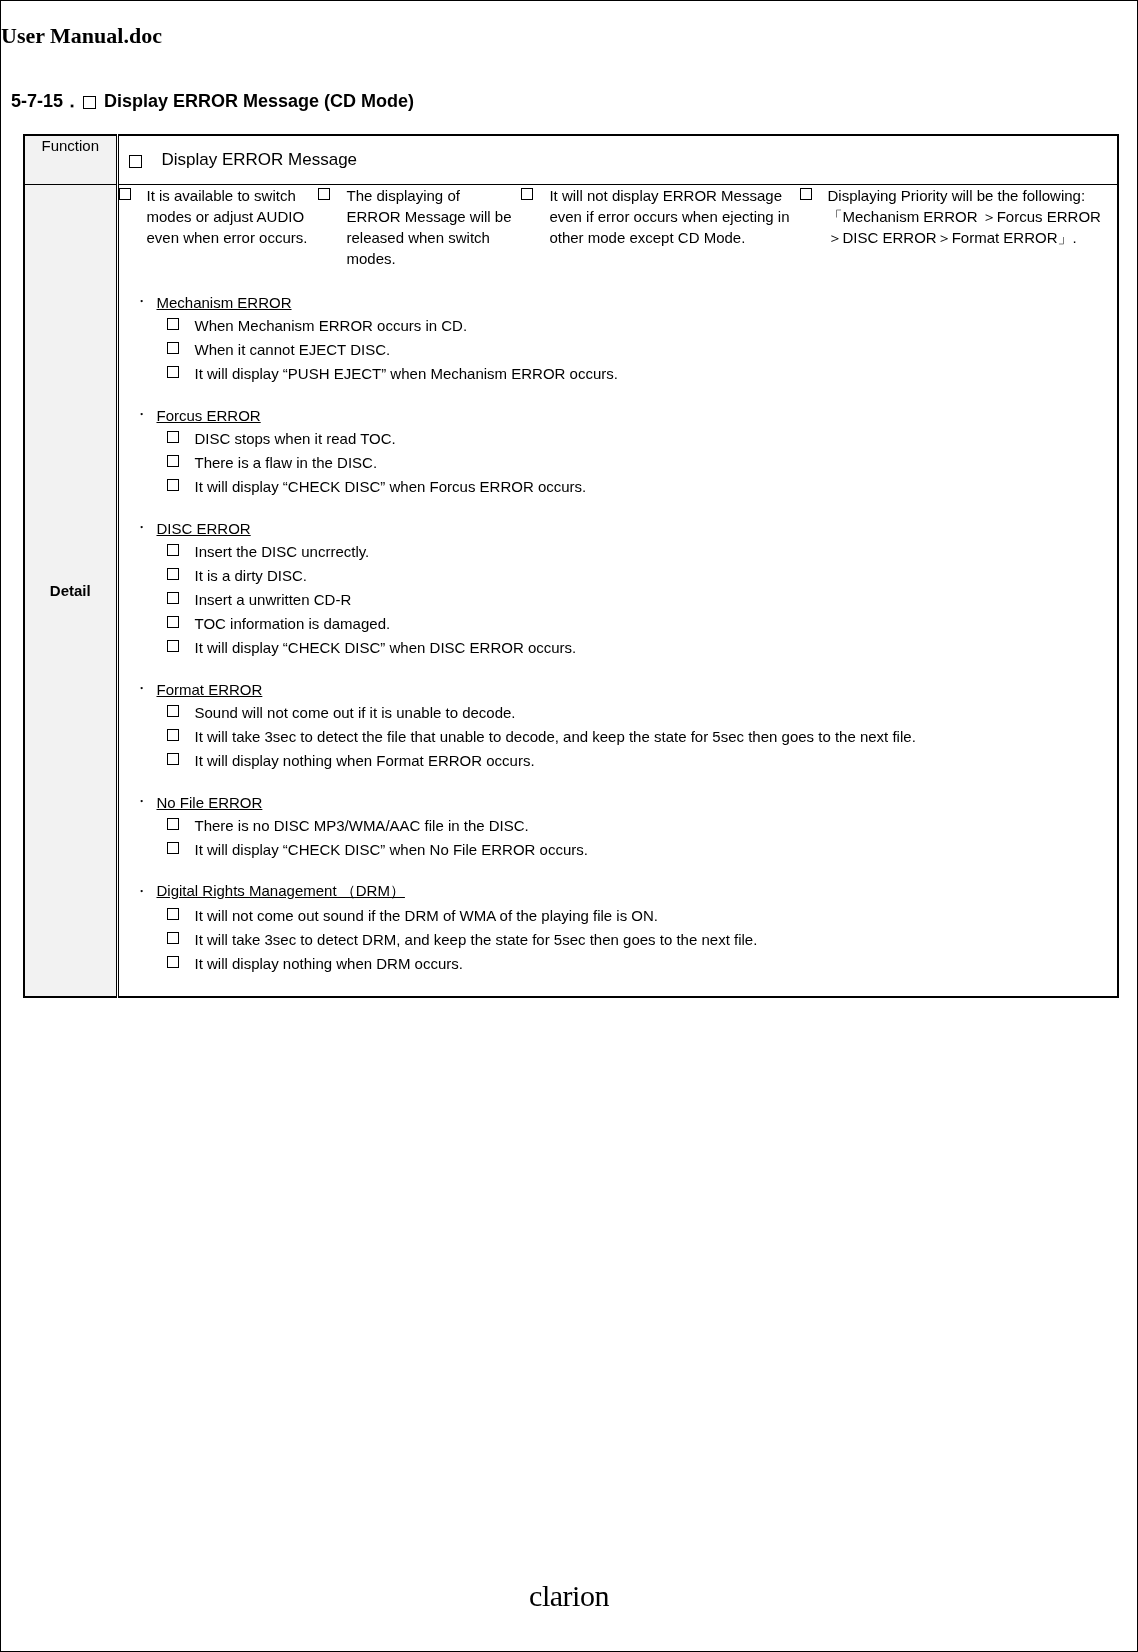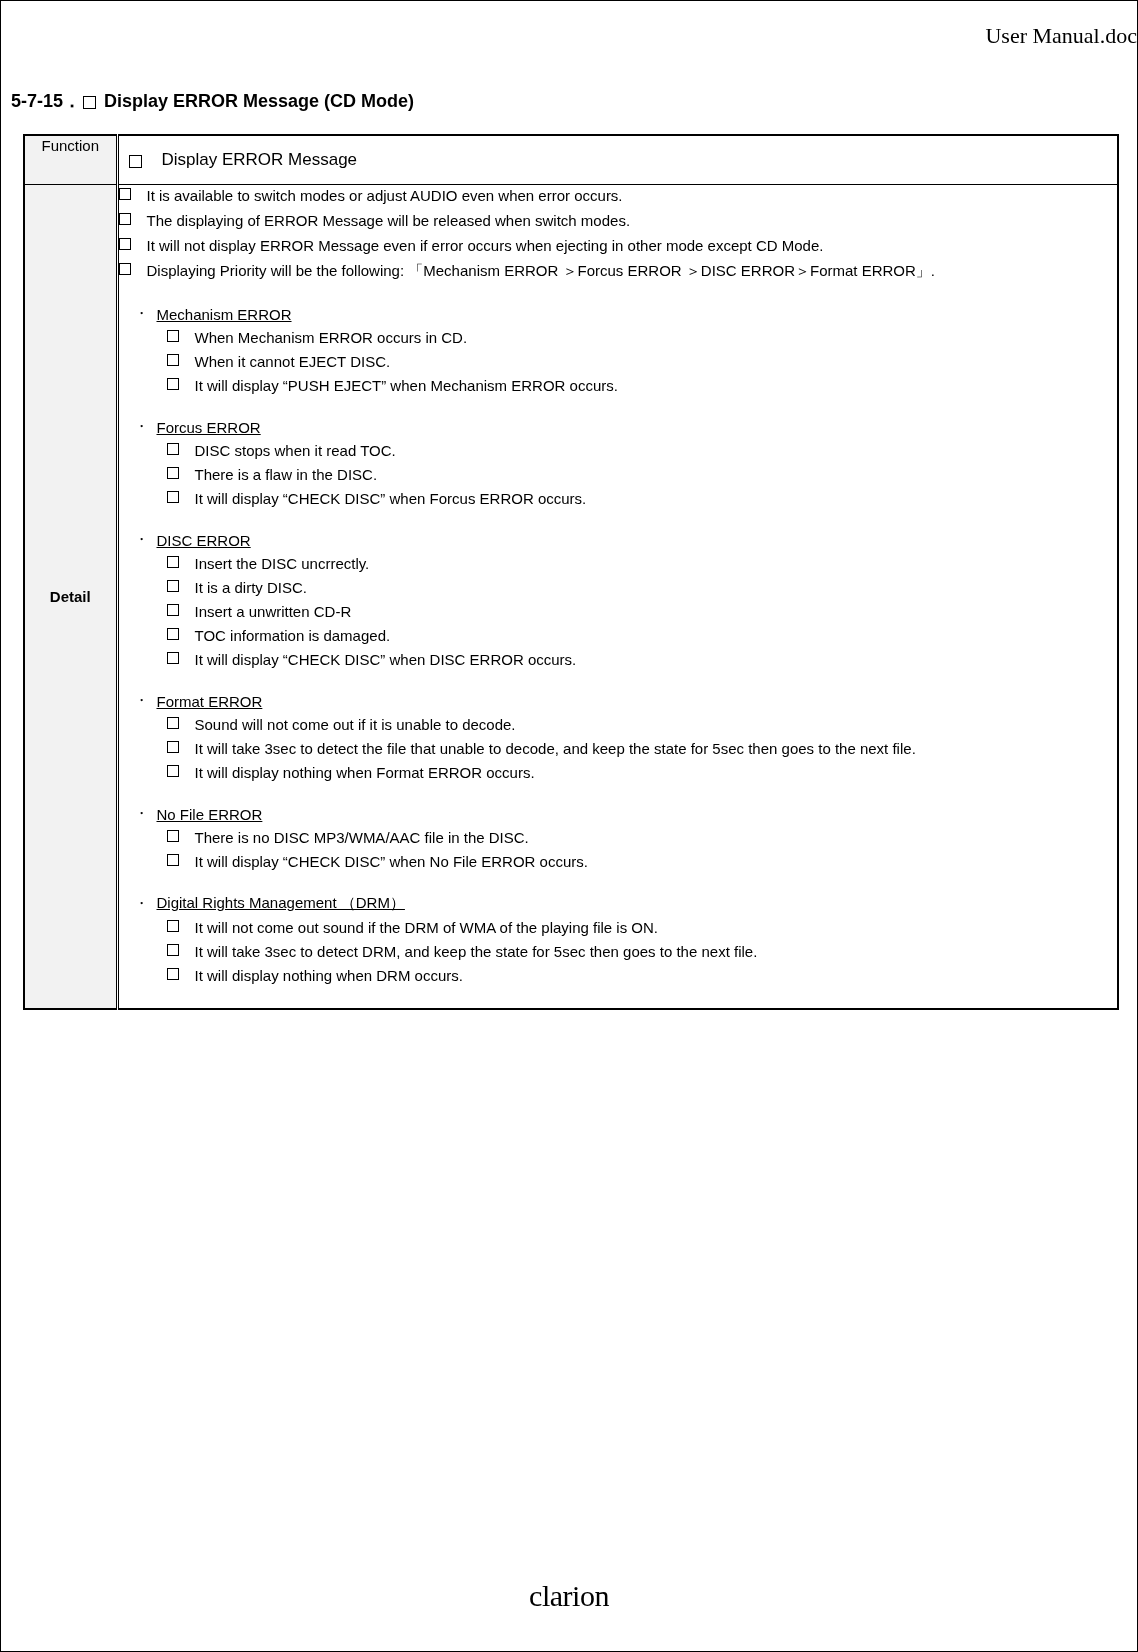--- a/index.html
+++ b/index.html
@@ -9,22 +9,22 @@
     }
     body {
       font-family: Arial, "Helvetica Neue", sans-serif;
       background: #fff;
       width: 1138px;
       height: 1652px;
       position: relative;
       border: 1px solid #000;
     }
     .doc-title {
-      text-align: right;
-      font-weight: normal;
+      text-align: left;
+      font-weight: bold;
       font-size: 22px;
       padding: 22px 0 10px 0;
       font-family: "Times New Roman", serif;
     }
     .section-heading {
       font-weight: bold;
       font-size: 18px;
       padding: 30px 0 21px 10px;
       display: flex;
       align-items: center;
@@ -96,21 +96,21 @@
     }
     .detail-cell {
       padding: 12px 10px 28px 10px;
     }
     .detail-vcenter {
       vertical-align: middle !important;
       font-weight: bold;
     }
     .top-items {
       display: flex;
-      flex-direction: column;
+      flex-direction: row;
       gap: 4px;
       margin-bottom: 24px;
     }
     .line-item {
       display: flex;
       align-items: flex-start;
       gap: 10px;
       font-size: 15px;
       line-height: 1.4;
     }

